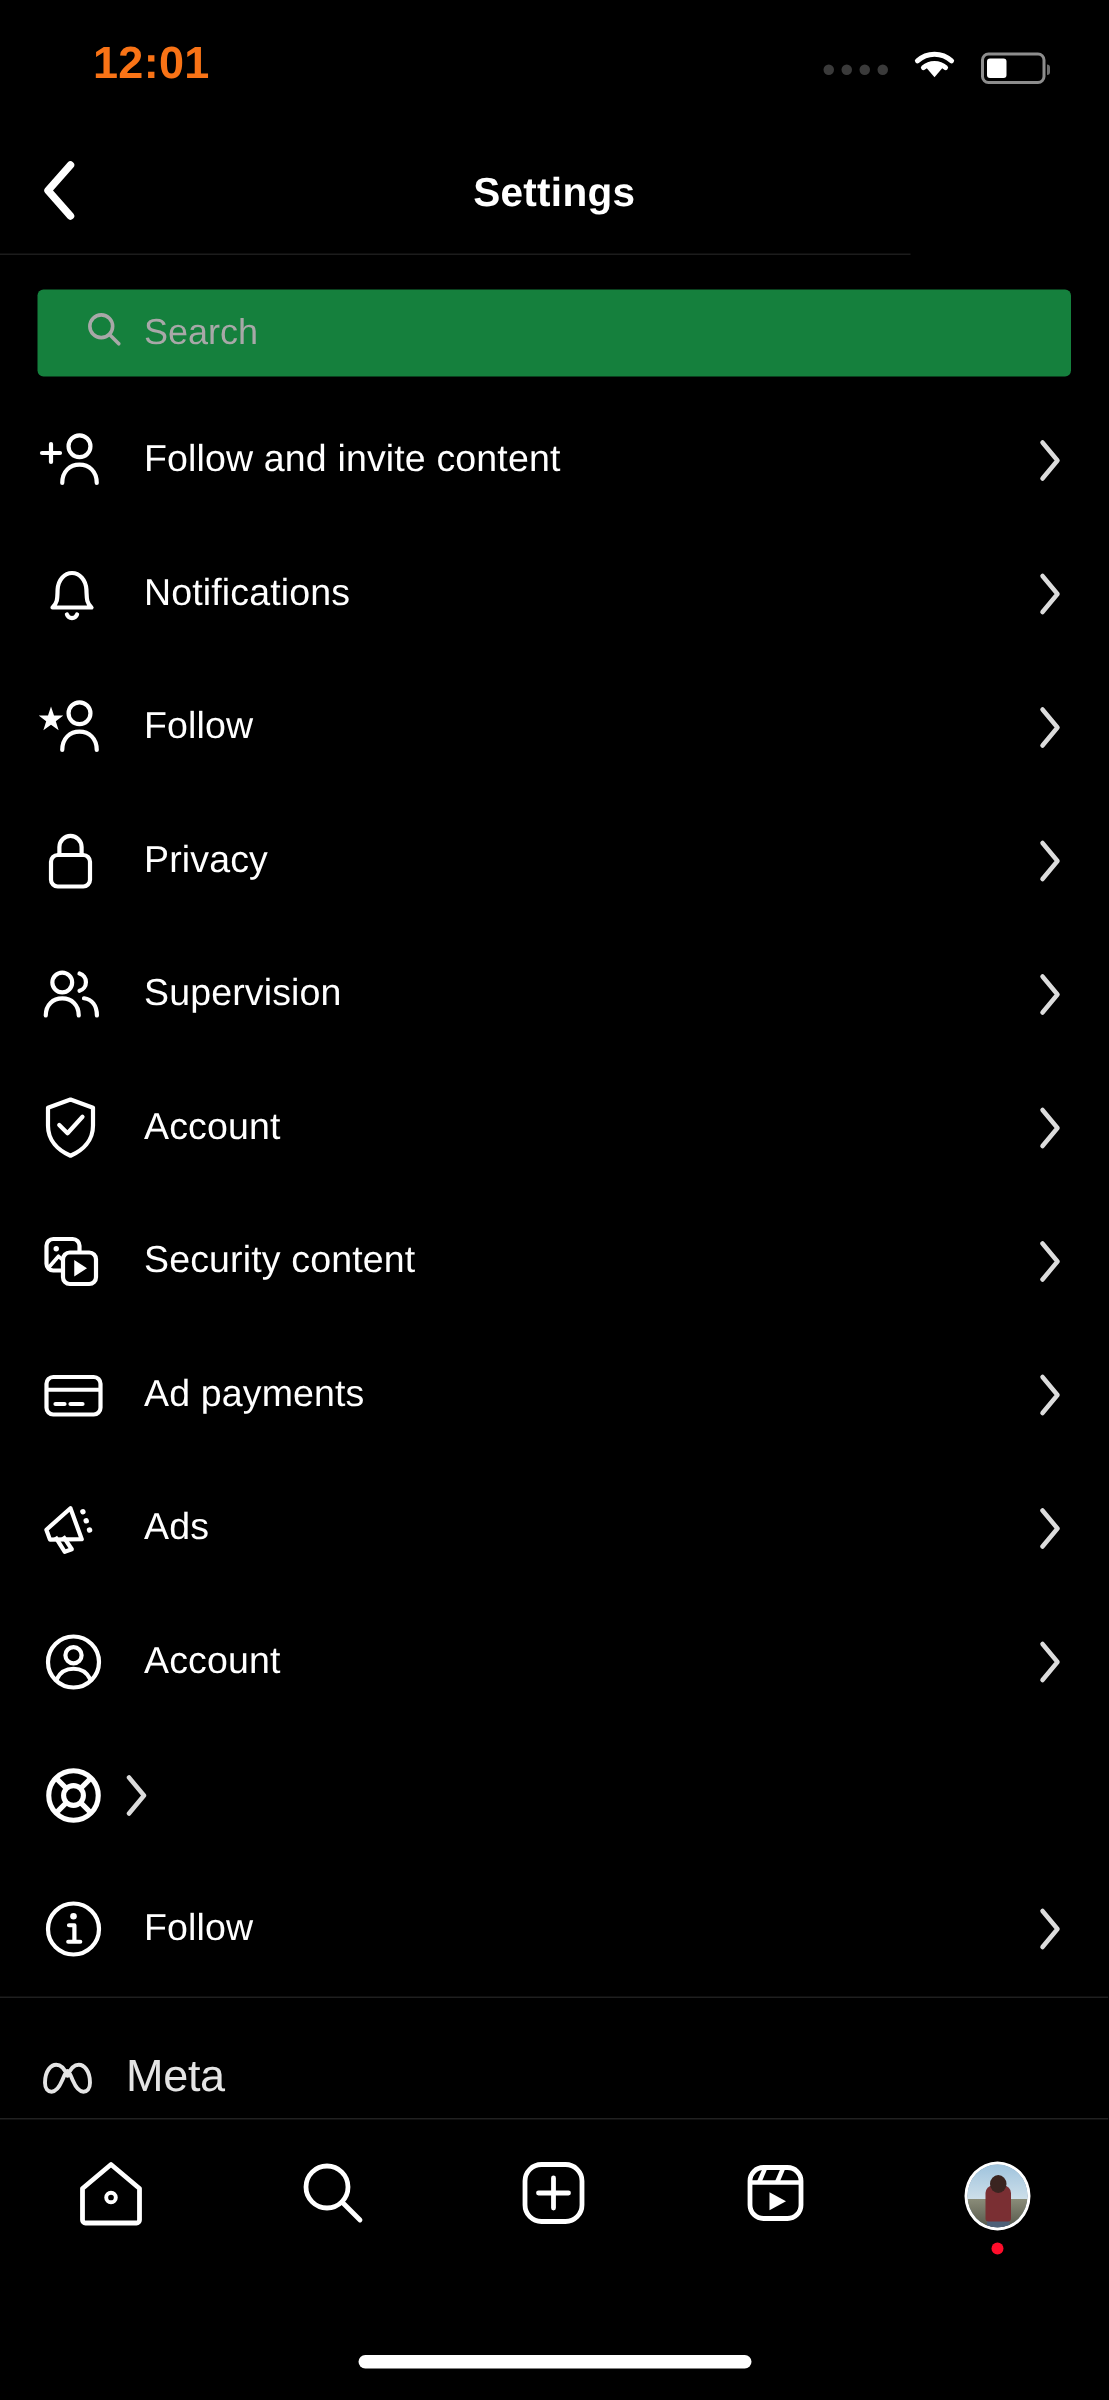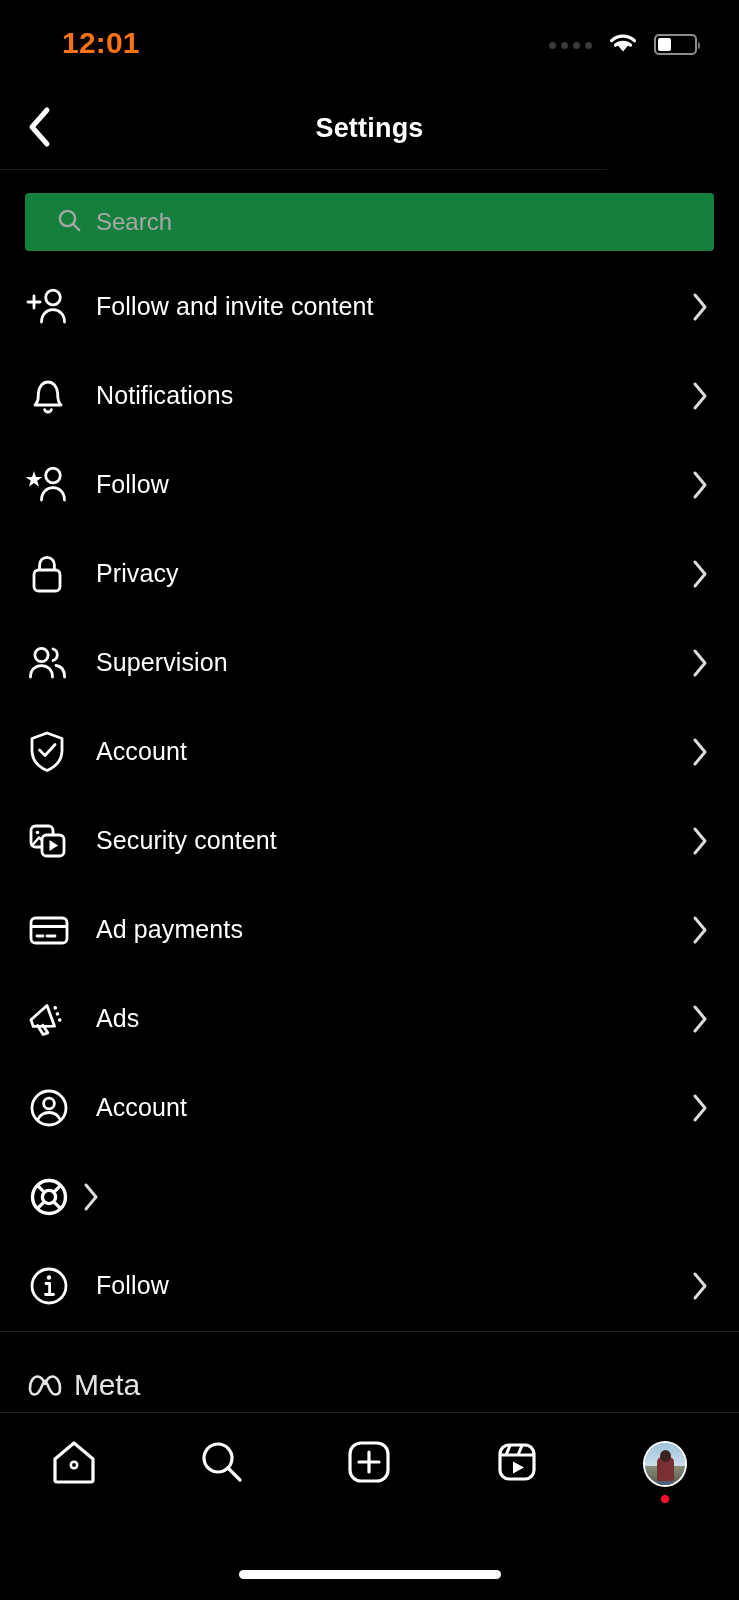--- a/index.html
+++ b/index.html
@@ -184,21 +184,21 @@
     background: #1f1f1f;
   }
 
   
   .meta-block {
     position: absolute;
     left: 26px;
     top: 1368px;
     display: flex;
     align-items: center;
-    gap: 10px;
+    gap: 20px;
   }
   .meta-text {
     font-size: 30px;
     color: #e4e4e4;
     letter-spacing: -0.2px;
   }
 
   
   .tabbar {
     position: absolute;

